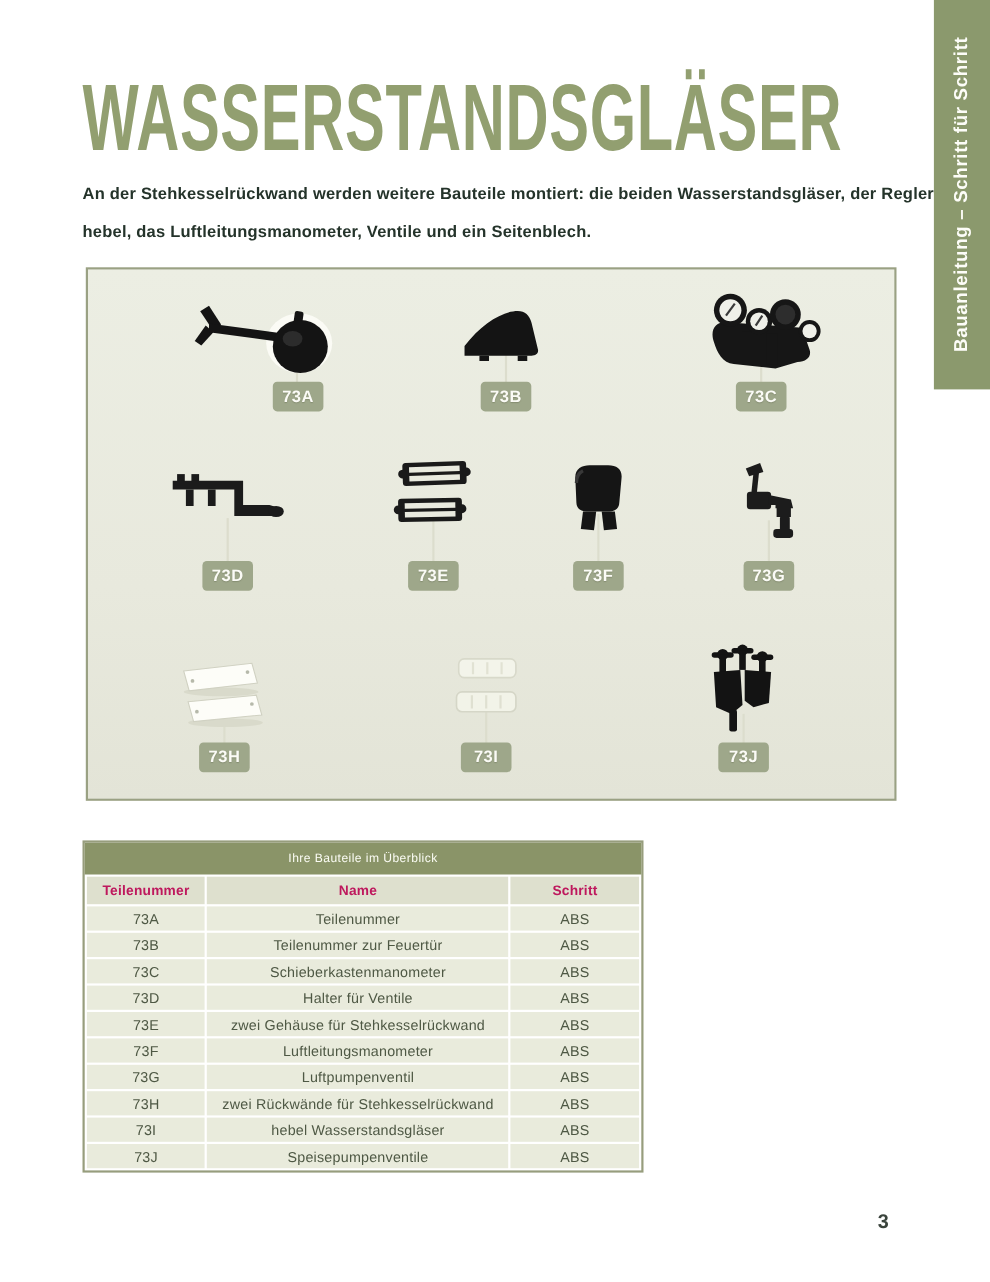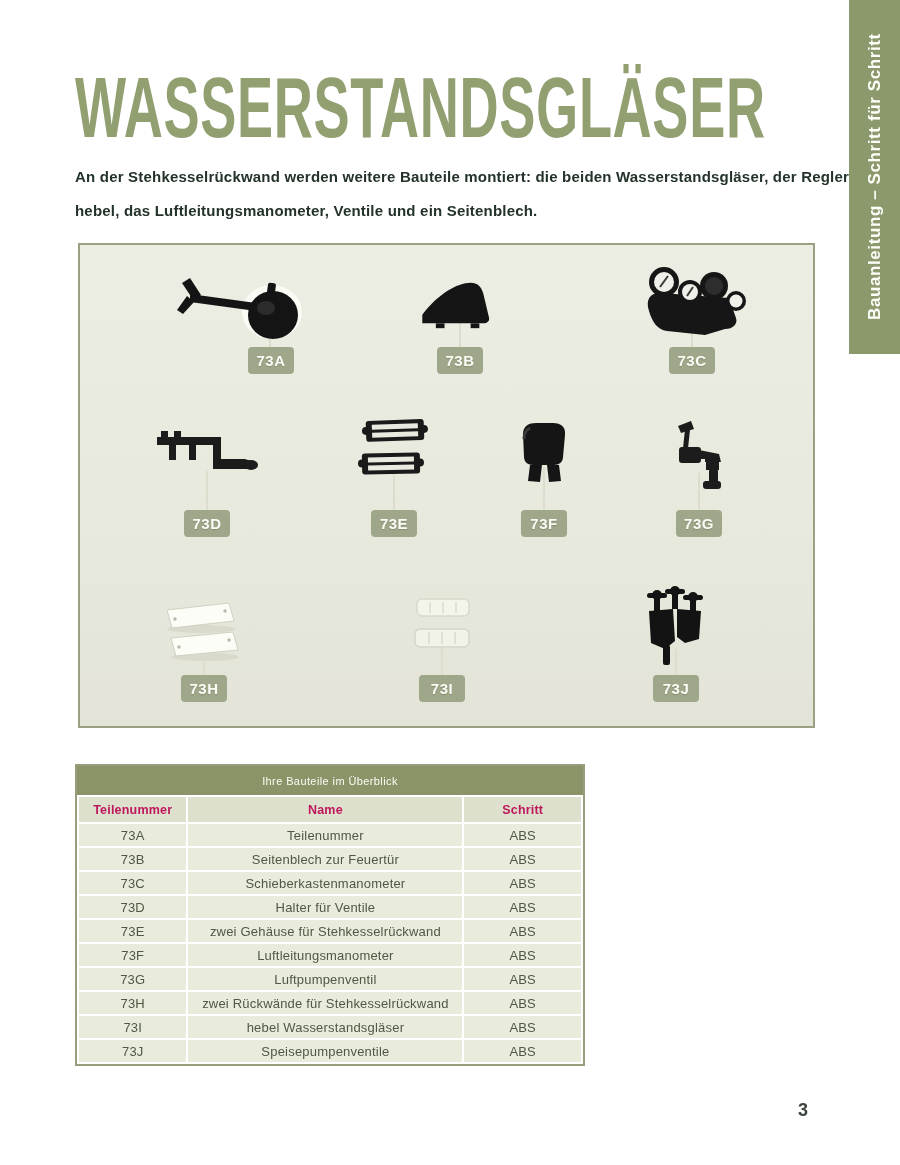--- a/index.html
+++ b/index.html
@@ -250,21 +250,21 @@
         </tr>
       </thead>
       <tbody>
         <tr>
           <td>73A</td>
           <td>Teilenummer</td>
           <td>ABS</td>
         </tr>
         <tr>
           <td>73B</td>
-          <td>Seitenblech zur Feuertür</td>
+          <td>Teilenummer zur Feuertür</td>
           <td>ABS</td>
         </tr>
         <tr>
           <td>73C</td>
           <td>Schieberkastenmanometer</td>
           <td>ABS</td>
         </tr>
         <tr>
           <td>73D</td>
           <td>Halter für Ventile</td>

